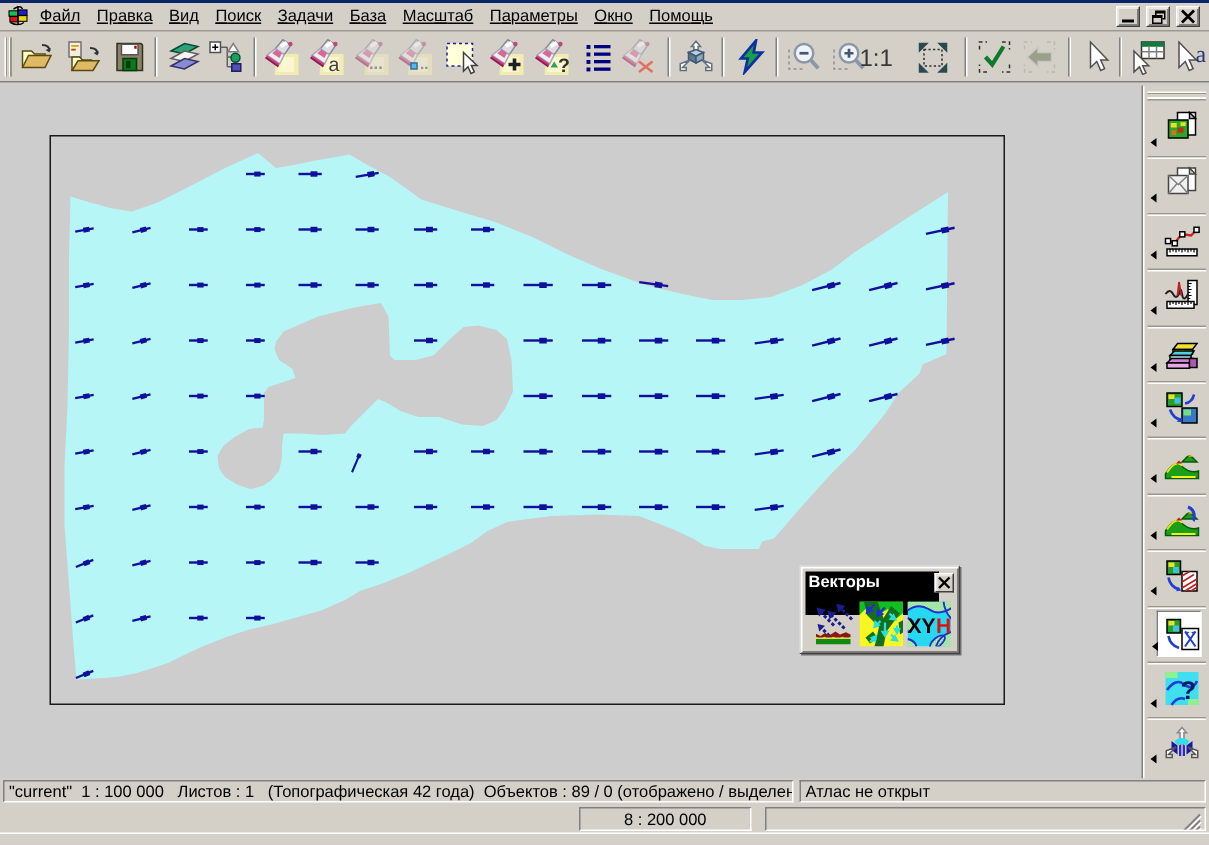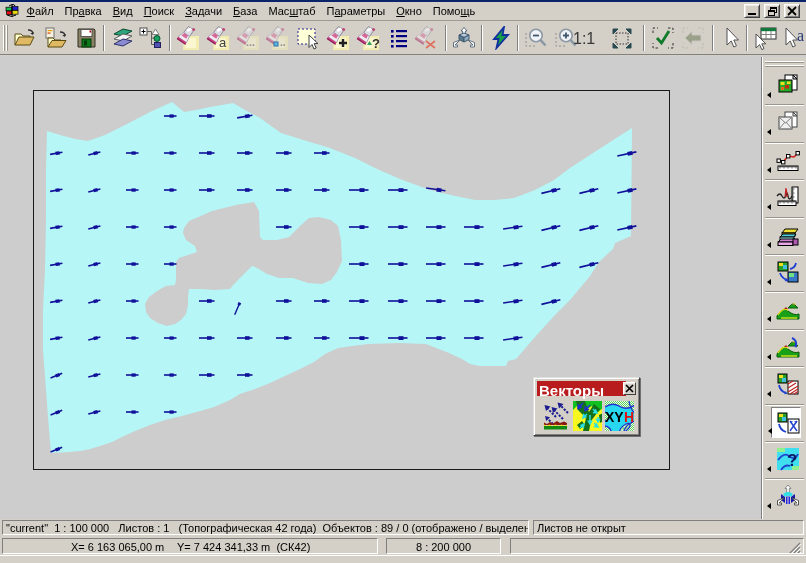--- a/index.html
+++ b/index.html
@@ -2,21 +2,21 @@
 <html><head><meta charset="utf-8"><style>
 * { margin:0; padding:0; box-sizing:border-box; }
 body { width:806px; height:563px; overflow:hidden; position:relative;
   font-family:"Liberation Sans", sans-serif; background:#d4d0c8; }
 .abs { position:absolute; }
 #topstrip { left:0; top:0; width:806px; height:2px; background:#0a246a; }
 #menubar { left:0; top:2px; width:806px; height:19px; background:#d4d0c8;
    border-bottom:1px solid #9c9a93; font-size:11px; color:#000; }
 #appicon { left:5px; top:2px; width:14px; height:13px; }
 #menuitems { left:21px; top:3px; }
-.mi { padding:0 5.5px; }
+.mi { padding:0 5.5px;text-decoration:underline; }
 .wbtns { top:2px; right:6px; }
 .wb { display:inline-block; width:16px; height:14px; background:#d4d0c8;
   border:1px solid; border-color:#fff #404040 #404040 #fff;
   box-shadow:inset 1px 1px 0 #ece9e2, inset -1px -1px 0 #808080;
   margin-left:1px; position:relative; }
 #toolbar { left:0; top:22px; width:806px; height:33px; background:#d4d0c8;
   border-bottom:1px solid #808080; }
 .tb { position:absolute; top:2px; height:28px; padding-top:2px; text-align:center; }
 .tsep { position:absolute; top:3px; width:2px; height:26px;
   border-left:1px solid #808080; border-right:1px solid #fff; }
@@ -31,22 +31,22 @@
 .rline { position:absolute; left:3px; width:39px; height:2px;
   border-top:1px solid #9a9689; border-bottom:1px solid #fff; }
 .tri { position:absolute; left:-4px; bottom:3px; width:0; height:0;
   border-top:3px solid transparent; border-bottom:3px solid transparent;
   border-right:4px solid #000; }
 .rgrip { position:absolute; left:3px; top:4px; width:39px; height:6px;
   background:linear-gradient(180deg,#fff 0 1px,#9a9689 1px 2px,#d4d0c8 2px 4px,#fff 4px 5px,#9a9689 5px 6px); }
 #vect { left:533px; top:321px; width:107px; height:59px; background:#d4d0c8;
   border:1px solid; border-color:#dfdfdf #404040 #404040 #dfdfdf;
   box-shadow:inset 1px 1px 0 #fff, inset -1px -1px 0 #808080, 1px 1px 0 #707070; }
-#vtitle { position:absolute; left:3px; top:3px; width:89px; height:15px;
-  background:#b91c1c; color:#fff; font-size:15px; font-weight:bold;
+#vtitle { position:absolute; left:3px; top:3px; width:89px; height:29px;
+  background:#000000; color:#fff; font-size:11px; font-weight:bold;
   padding:1px 0 0 2px; }
 #vx { position:absolute; right:3px; top:4px; width:13px; height:13px;
   background:#d4d0c8; border:1px solid; border-color:#fff #404040 #404040 #fff;
   box-shadow:inset 1px 1px 0 #ece9e2;
   font-size:11px; font-weight:bold; text-align:center; line-height:11px; }
 .vicon { position:absolute; top:22px; width:30px; height:31px; padding:1px; }
 #status1 { left:0; top:519px; width:806px; height:17px; background:#d4d0c8;
   font-size:11px; }
 .sp { position:absolute; top:1px; height:15px; border:1px solid;
   border-color:#808080 #fff #fff #808080; padding:1px 0 0 3px;
@@ -845,27 +845,23 @@
           <ellipse cx="20" cy="27" rx="6" ry="2.8" transform="rotate(-40 20 27)" fill="url(#chk)" stroke="#2030d0" stroke-width="1.2"></ellipse>
           <path d="M0 6 Q7 1 14 5 Q21 10 30 4 M30 12 Q25 8 24 0 M0 20 Q2 20 4 17 Q5 13 0 11 M0 25 Q5 26 6 30 M19 30 Q21 23 30 20" fill="none" stroke="#2030d0" stroke-width="1.3"></path>
           <text x="0" y="21" font-size="14" font-weight="bold" fill="#000" font-family="Liberation Sans">XY</text>
           <text x="19" y="21" font-size="14" font-weight="bold" fill="#e01010" font-family="Liberation Sans">H</text>
         </svg>
       </div>
   </div>
 </div>
 <div class="abs" id="status1">
   <span class="sp" style="left:2px;width:527px">"current"&nbsp;&nbsp;1 : 100 000&nbsp;&nbsp;&nbsp;Листов : 1&nbsp;&nbsp;&nbsp;(Топографическая 42 года)&nbsp;&nbsp;Объектов : 89 / 0 (отображено / выделено)</span>
-  <span class="sp" style="left:533px;width:271px">Листов не открыт</span>
+  <span class="sp" style="left:533px;width:271px">Атлас не открыт</span>
 </div>
 <div class="abs" id="status2">
-  <span class="sq" style="left:2px;width:376px">
-      <span style="position:absolute;left:68px">X= 6 163 065,00 m</span>
-      <span style="position:absolute;left:174px">Y= 7 424 341,33 m&nbsp;&nbsp;(СК42)</span>
-    </span>
   <span class="sq" style="left:386px;width:115px;text-align:center;padding-left:0">8 : 200 000</span>
   <span class="sq" style="left:510px;width:294px">
     <svg id="grip2" width="13" height="13" viewBox="0 0 13 13">
       <path d="M12 1 L1 12 M12 5 L5 12 M12 9 L9 12" stroke="#808080" stroke-width="1.3"></path>
       <path d="M13 2 L2 13 M13 6 L6 13 M13 10 L10 13" stroke="#fff" stroke-width="1"></path>
     </svg>
   </span>
 </div>
 <div class="abs" id="botbar"></div>
 

